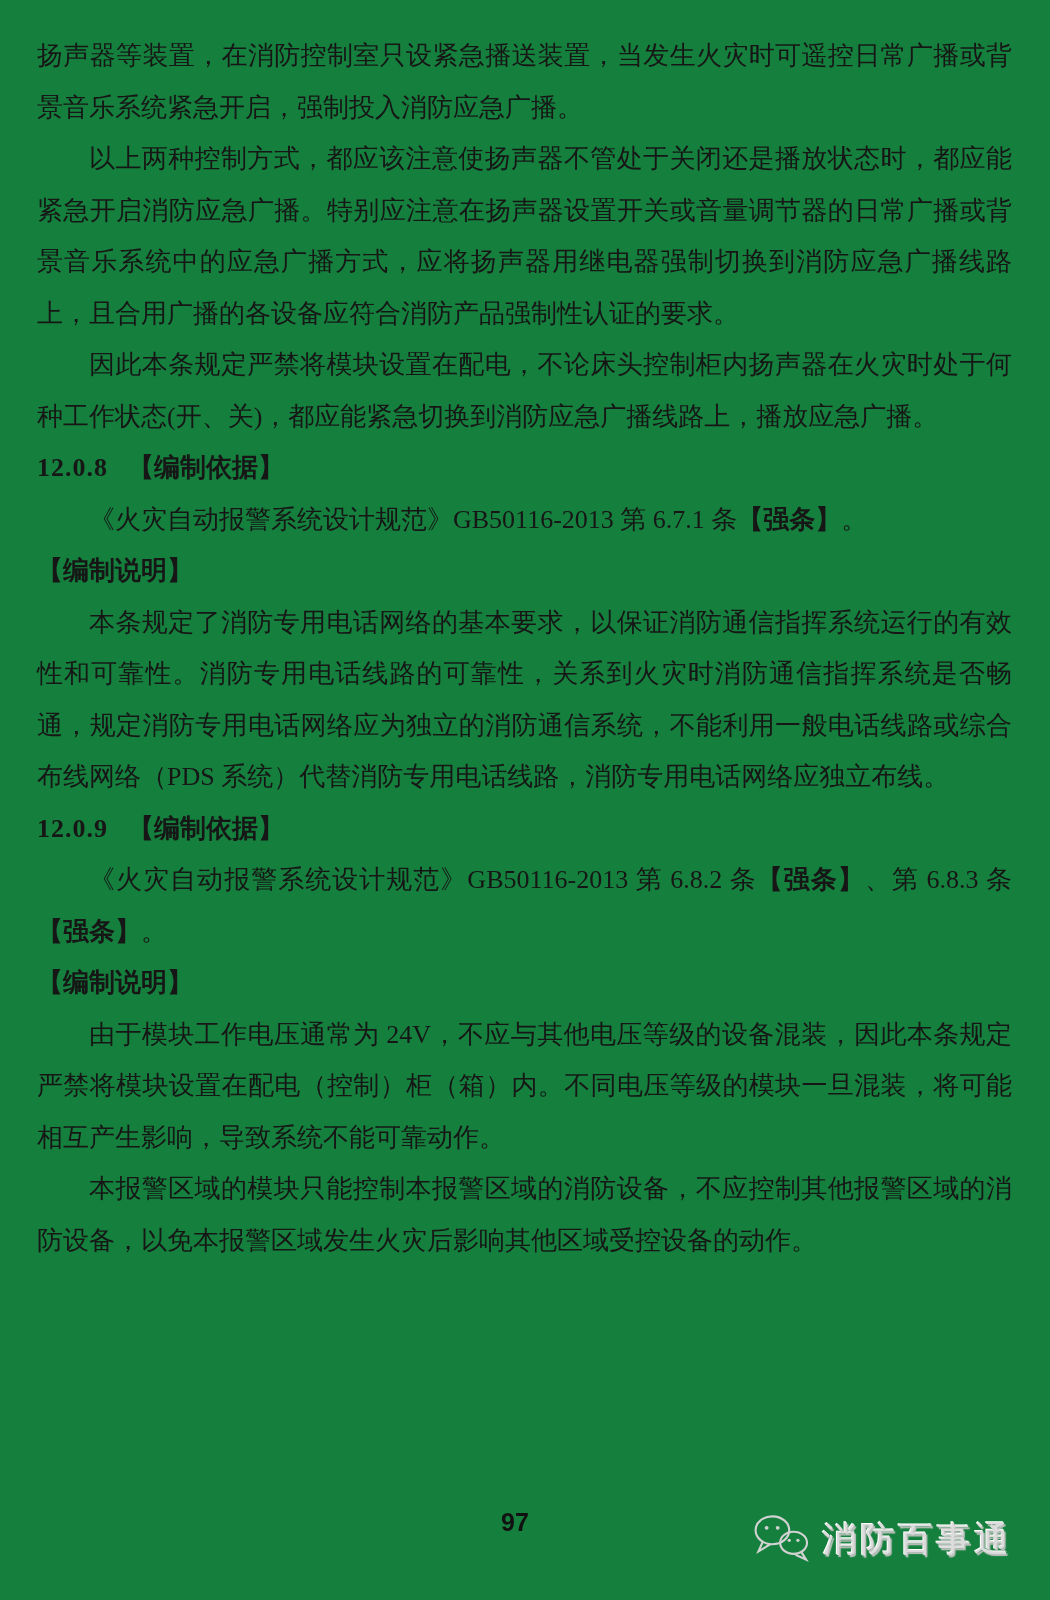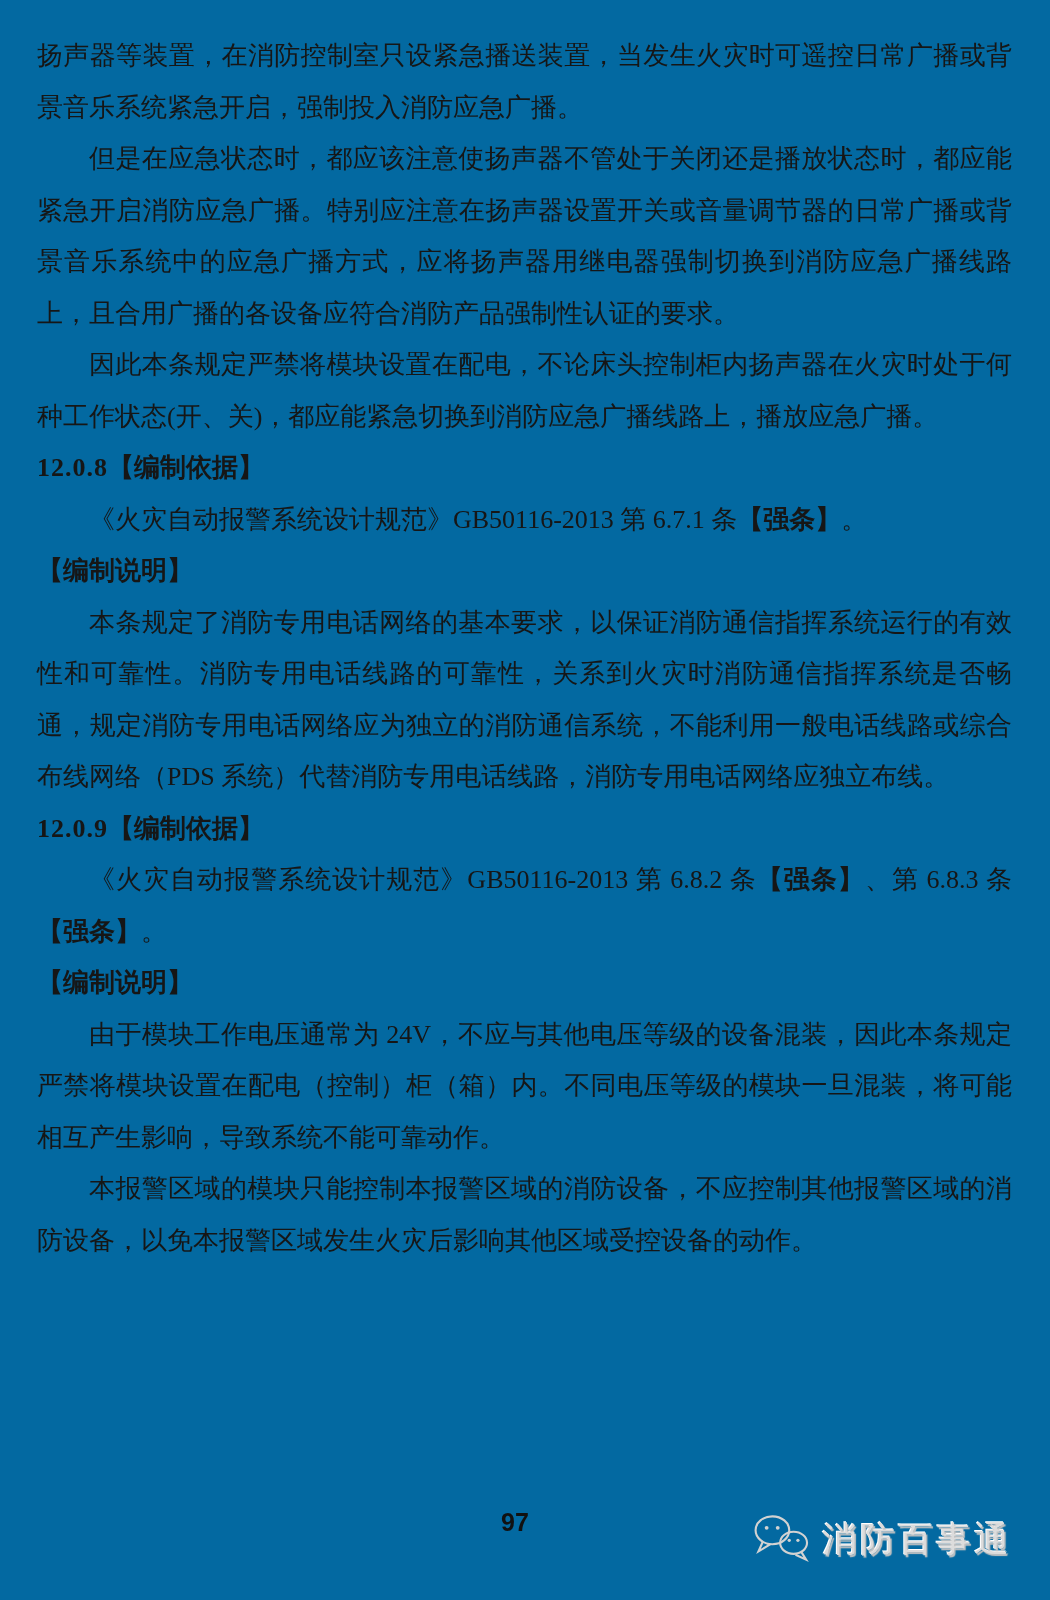--- a/index.html
+++ b/index.html
@@ -4,21 +4,21 @@
 <style>
   html, body { margin: 0; padding: 0; }
   body {
     width: 1050px; height: 1600px;
     background: #ffffff;
     font-family: "Liberation Serif", "DejaVu Serif", serif;
   }
   .page {
     position: relative;
     width: 1050px; height: 1600px;
-    background: #0369a1;
+    background: #15803d;
     overflow: hidden;
   }
   .text-col {
     padding: 30px 38px 0 37px;
   }
   .para {
     margin: 0;
     font-size: 26px;
     line-height: 51.5px;
     color: #161616;
@@ -26,20 +26,21 @@
     font-family: "Liberation Serif", "DejaVu Serif", serif;
   }
   .para.indent { text-indent: 2em; }
   .para.heading {
     text-align: left;
     font-weight: bold;
     text-indent: 0;
   }
   .seg.num {
     font-family: "Liberation Serif", serif;
+    margin-right: 20px;
     letter-spacing: 1px;
   }
   .seg.em {
     font-weight: bold;
     font-family: "Liberation Sans", "DejaVu Sans", sans-serif;
   }
   .watermark {
     position: absolute;
     top: 1512px;
     right: 38px;
@@ -66,21 +67,21 @@
   }
 </style>
 </head>
 <body>
 
 <div class="page">
 
   <div class="text-col">
 
   <p class="para plain"><span class="seg">扬声器等装置，在消防控制室只设紧急播送装置，当发生火灾时可遥控日常广播或背景音乐系统紧急开启，强制投入消防应急广播。</span></p>
-      <p class="para indent"><span class="seg">但是在应急状态时，都应该注意使扬声器不管处于关闭还是播放状态时，都应能紧急开启消防应急广播。特别应注意在扬声器设置开关或音量调节器的日常广播或背景音乐系统中的应急广播方式，应将扬声器用继电器强制切换到消防应急广播线路上，且合用广播的各设备应符合消防产品强制性认证的要求。</span></p>
+      <p class="para indent"><span class="seg">以上两种控制方式，都应该注意使扬声器不管处于关闭还是播放状态时，都应能紧急开启消防应急广播。特别应注意在扬声器设置开关或音量调节器的日常广播或背景音乐系统中的应急广播方式，应将扬声器用继电器强制切换到消防应急广播线路上，且合用广播的各设备应符合消防产品强制性认证的要求。</span></p>
       <p class="para indent"><span class="seg">因此本条规定严禁将模块设置在配电，不论床头控制柜内扬声器在火灾时处于何种工作状态(开、关)，都应能紧急切换到消防应急广播线路上，播放应急广播。</span></p>
       <p class="para heading"><span class="seg num">12.0.8</span><span class="seg">【编制依据】</span></p>
       <p class="para indent"><span class="seg">《火灾自动报警系统设计规范》GB50116-2013 第 6.7.1 条</span><span class="seg em">【强条】</span><span class="seg">。</span></p>
       <p class="para heading"><span class="seg">【编制说明】</span></p>
       <p class="para indent"><span class="seg">本条规定了消防专用电话网络的基本要求，以保证消防通信指挥系统运行的有效性和可靠性。消防专用电话线路的可靠性，关系到火灾时消防通信指挥系统是否畅通，规定消防专用电话网络应为独立的消防通信系统，不能利用一般电话线路或综合布线网络（PDS 系统）代替消防专用电话线路，消防专用电话网络应独立布线。</span></p>
       <p class="para heading"><span class="seg num">12.0.9</span><span class="seg">【编制依据】</span></p>
       <p class="para indent"><span class="seg">《火灾自动报警系统设计规范》GB50116-2013 第 6.8.2 条</span><span class="seg em">【强条】</span><span class="seg">、第 6.8.3 条</span><span class="seg em">【强条】</span><span class="seg">。</span></p>
       <p class="para heading"><span class="seg">【编制说明】</span></p>
       <p class="para indent"><span class="seg">由于模块工作电压通常为 24V，不应与其他电压等级的设备混装，因此本条规定严禁将模块设置在配电（控制）柜（箱）内。不同电压等级的模块一旦混装，将可能相互产生影响，导致系统不能可靠动作。</span></p>
       <p class="para indent"><span class="seg">本报警区域的模块只能控制本报警区域的消防设备，不应控制其他报警区域的消防设备，以免本报警区域发生火灾后影响其他区域受控设备的动作。</span></p>

